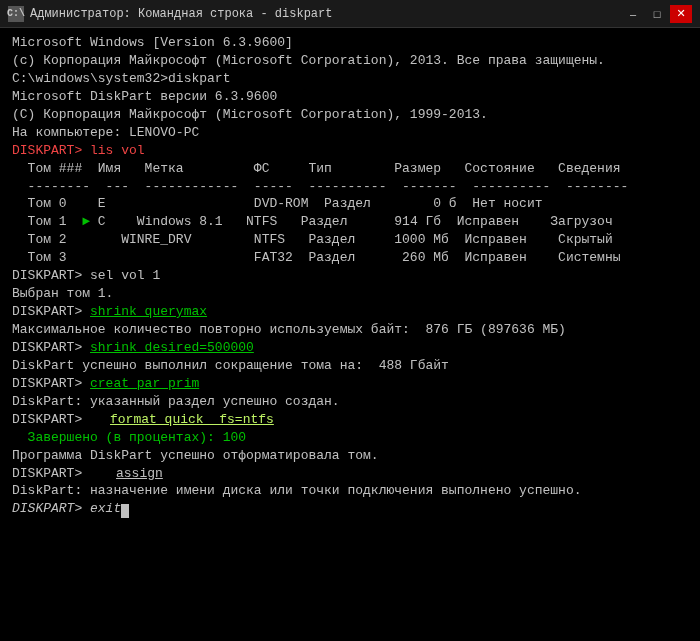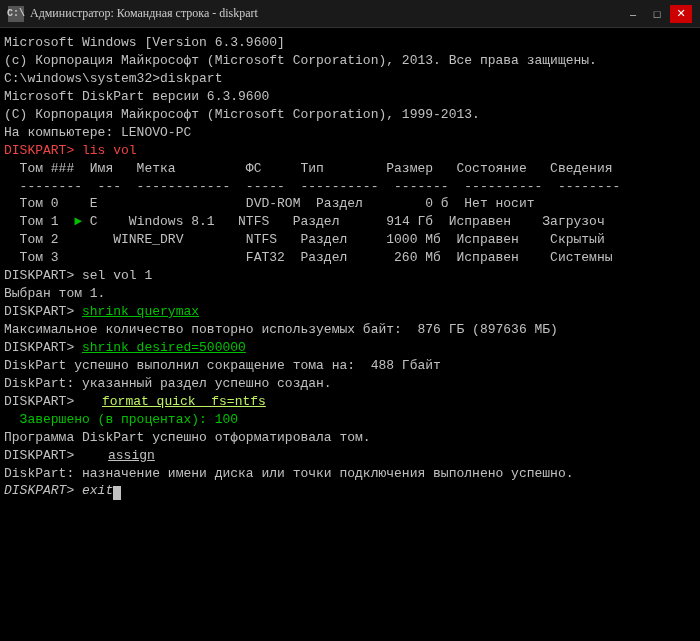--- a/index.html
+++ b/index.html
@@ -39,21 +39,21 @@
       display: flex;
       align-items: center;
       justify-content: center;
       font-size: 10px;
       color: #ccc;
       font-weight: bold;
     }
     .title-bar-text {
       color: #ccc;
       font-size: 12px;
-      font-family: Liberation Serif, serif;
+      font-family: Liberation Mono, monospace;
     }
     .title-bar-controls {
       display: flex;
       gap: 2px;
     }
     .tb-btn {
       width: 22px;
       height: 18px;
       display: flex;
       align-items: center;
@@ -64,21 +64,21 @@
       font-family: Arial, sans-serif;
     }
     .tb-btn.close {
       background: #c00;
       color: #fff;
     }
     .console {
       flex: 1;
       background: #000;
       color: #c0c0c0;
-      padding: 6px 4px;
+      padding: 6px 12px;
       overflow: hidden;
       line-height: 1.38;
       font-size: 13px;
     }
     .line { white-space: pre; }
     .cursor {
       display: inline-block;
       width: 8px;
       height: 14px;
       background: #c0c0c0;
@@ -132,20 +132,21 @@
       <div class="line" style="color: rgb(192, 192, 192);">Выбран том 1.</div>
       <div class="line" style="color: rgb(192, 192, 192);"></div>
       <div class="line"><span style="color: rgb(192, 192, 192);">DISKPART&gt; </span><span style="color: rgb(0, 192, 0); text-decoration: underline;">shrink querymax</span></div>
       <div class="line" style="color: rgb(192, 192, 192);"></div>
       <div class="line" style="color: rgb(192, 192, 192);">Максимальное количество повторно используемых байт:  876 ГБ (897636 МБ)</div>
       <div class="line" style="color: rgb(192, 192, 192);"></div>
       <div class="line"><span style="color: rgb(192, 192, 192);">DISKPART&gt; </span><span style="color: rgb(0, 192, 0); text-decoration: underline; text-align: right;">shrink desired=500000</span></div>
       <div class="line" style="color: rgb(192, 192, 192);"></div>
       <div class="line" style="color: rgb(192, 192, 192);">DiskPart успешно выполнил сокращение тома на:  488 Гбайт</div>
       <div class="line" style="color: rgb(192, 192, 192);"></div>
+      <div class="line"><span style="color: rgb(192, 192, 192);">DISKPART&gt; </span><span style="color: rgb(0, 192, 0); text-decoration: underline;">creat par prim</span></div>
       <div class="line" style="color: rgb(192, 192, 192);"></div>
       <div class="line" style="color: rgb(192, 192, 192);">DiskPart: указанный раздел успешно создан.</div>
       <div class="line" style="color: rgb(192, 192, 192);"></div>
       <div class="line"><span style="color: rgb(192, 192, 192);">DISKPART&gt; </span><span style="color: #bef264; text-decoration: underline; margin-left: 20px;">format quick  fs=ntfs</span></div>
       <div class="line" style="color: rgb(192, 192, 192);"></div>
       <div class="line" style="color: rgb(0, 192, 0);">  Завершено (в процентах): 100</div>
       <div class="line" style="color: rgb(192, 192, 192);"></div>
       <div class="line" style="color: rgb(192, 192, 192);">Программа DiskPart успешно отформатировала том.</div>
       <div class="line" style="color: rgb(192, 192, 192);"></div>
       <div class="line"><span style="color: rgb(192, 192, 192);">DISKPART&gt; </span><span style="color: rgb(192, 192, 192); text-decoration: underline; margin-left: 26px;">assign</span><span style="color: rgb(192, 192, 192);"></span></div>

